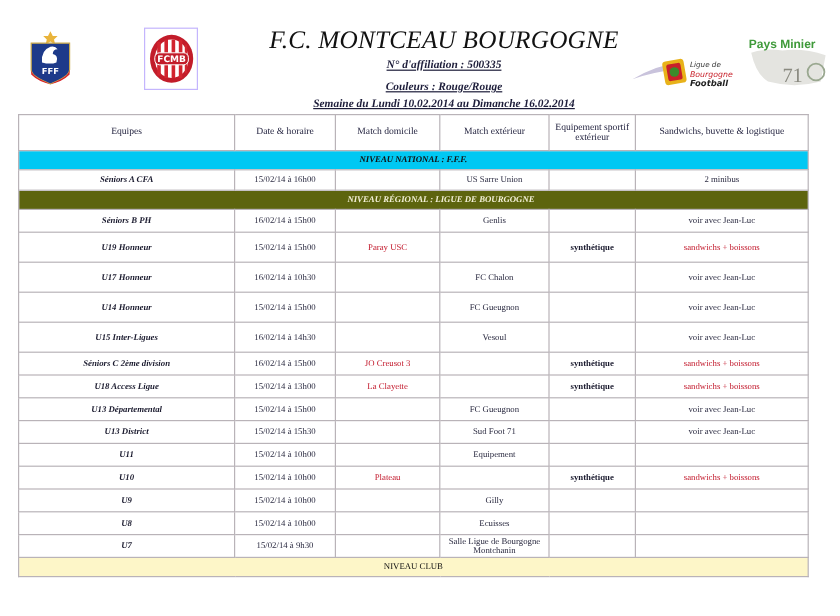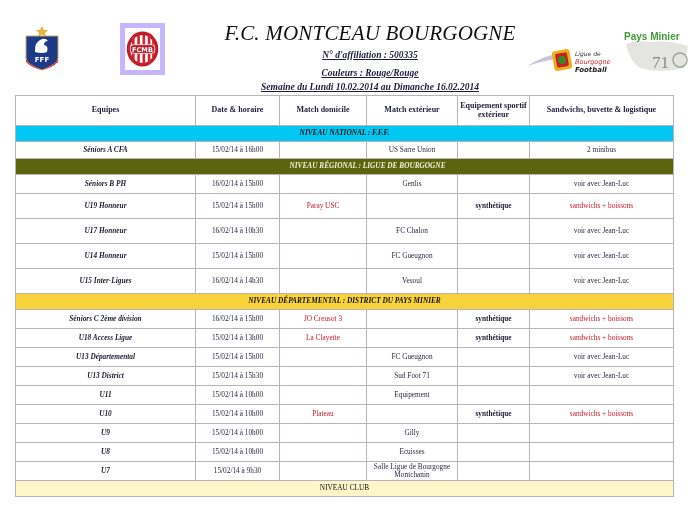--- a/index.html
+++ b/index.html
@@ -1,29 +1,29 @@
 <!DOCTYPE html>
 <html><head>
 <meta charset="utf-8">
 <style>
   html, body { margin:0; padding:0; background:#ffffff; }
   body { width:700px; height:513px; position:relative; overflow:hidden; font-family:"DejaVu Serif","Liberation Serif",serif; color:#1d1d3a; }
   .logo { position:absolute; }
   #fff-logo { left:22px; top:24px; width:40px; height:48px; }
-  #fcmb-logo { left:120px; top:23px; width:45px; height:52px; border:5px solid #c4b5fd; background:#fff; box-sizing:border-box; display:flex; align-items:center; justify-content:center; }
+  #fcmb-logo { left:120px; top:23px; width:45px; height:52px; border:1px solid #c4b5fd; background:#fff; box-sizing:border-box; display:flex; align-items:center; justify-content:center; }
   #ligue-logo { left:527px; top:44px; width:92px; height:32px; }
   #pm-logo { left:622px; top:28px; width:72px; height:50px; }
   .title { position:absolute; left:150px; width:440px; text-align:center; top:21px; font-size:21px; font-style:italic; font-family:"Liberation Serif","DejaVu Serif",serif; color:#111; letter-spacing:0.2px; }
   .sub { position:absolute; left:150px; width:440px; text-align:center; font-size:9.5px; font-style:italic; font-weight:bold; font-family:"Liberation Serif",serif; color:#1d1d3a;text-decoration:underline; }
   #affil { top:50px; }
   #colors { top:68px; }
   #week { top:82px; left:135px; width:470px; }
   table { position:absolute; left:15px; top:95px; border-collapse:collapse; width:658px; table-layout:fixed; font-family:"Liberation Serif",serif; font-size:7.3px; }
   td, th { border:1px solid #b9b3b8; text-align:center; vertical-align:middle; padding:0 2px; line-height:1.1; color:#2a2a40; overflow:hidden; }
-  th { height:29px; font-weight:bold; font-size:8px; color:#1d1d3a; }
+  th { height:29px; font-weight:normal; font-size:8px; color:#1d1d3a; }
   td.team { font-weight:bold; font-style:italic; color:#1a1a2e; }
   td.red { color:#c2182b; }
   td.bold { font-weight:bold; color:#1a1a2e; }
   tr.sec td { font-weight:bold; font-style:italic; color:#111; height:15px; }
   tr.sec-nat td { background:#00c8f3; }
   tr.sec-reg td { background:#5d640e; color:#f3f0d6;padding-left:48px; }
   tr.sec-dep td { background:#f8d33c; }
   tr.sec-club td { background:#fdf6c8; font-style:normal; font-weight:normal; color:#111; }
   tr.h16 td { height:16px; }
   tr.h18 td { height:18px; }
@@ -151,23 +151,20 @@
         <td>voir avec Jean-Luc</td>
       </tr>
       <tr class="h24">
         <td class="team">U15 Inter-Ligues</td>
         <td>16/02/14 à 14h30</td>
         <td class="red"></td>
         <td>Vesoul</td>
         <td class="bold"></td>
         <td>voir avec Jean-Luc</td>
       </tr>
-      <tr class="sec sec-dep">
-        <td colspan="6">NIVEAU DÉPARTEMENTAL : DISTRICT DU PAYS MINIER</td>
-      </tr>
       <tr class="h18">
         <td class="team">Séniors C 2ème division</td>
         <td>16/02/14 à 15h00</td>
         <td class="red">JO Creusot 3</td>
         <td></td>
         <td class="bold">synthétique</td>
         <td class="red">sandwichs + boissons</td>
       </tr>
       <tr class="h18">
         <td class="team">U18 Access Ligue</td>

